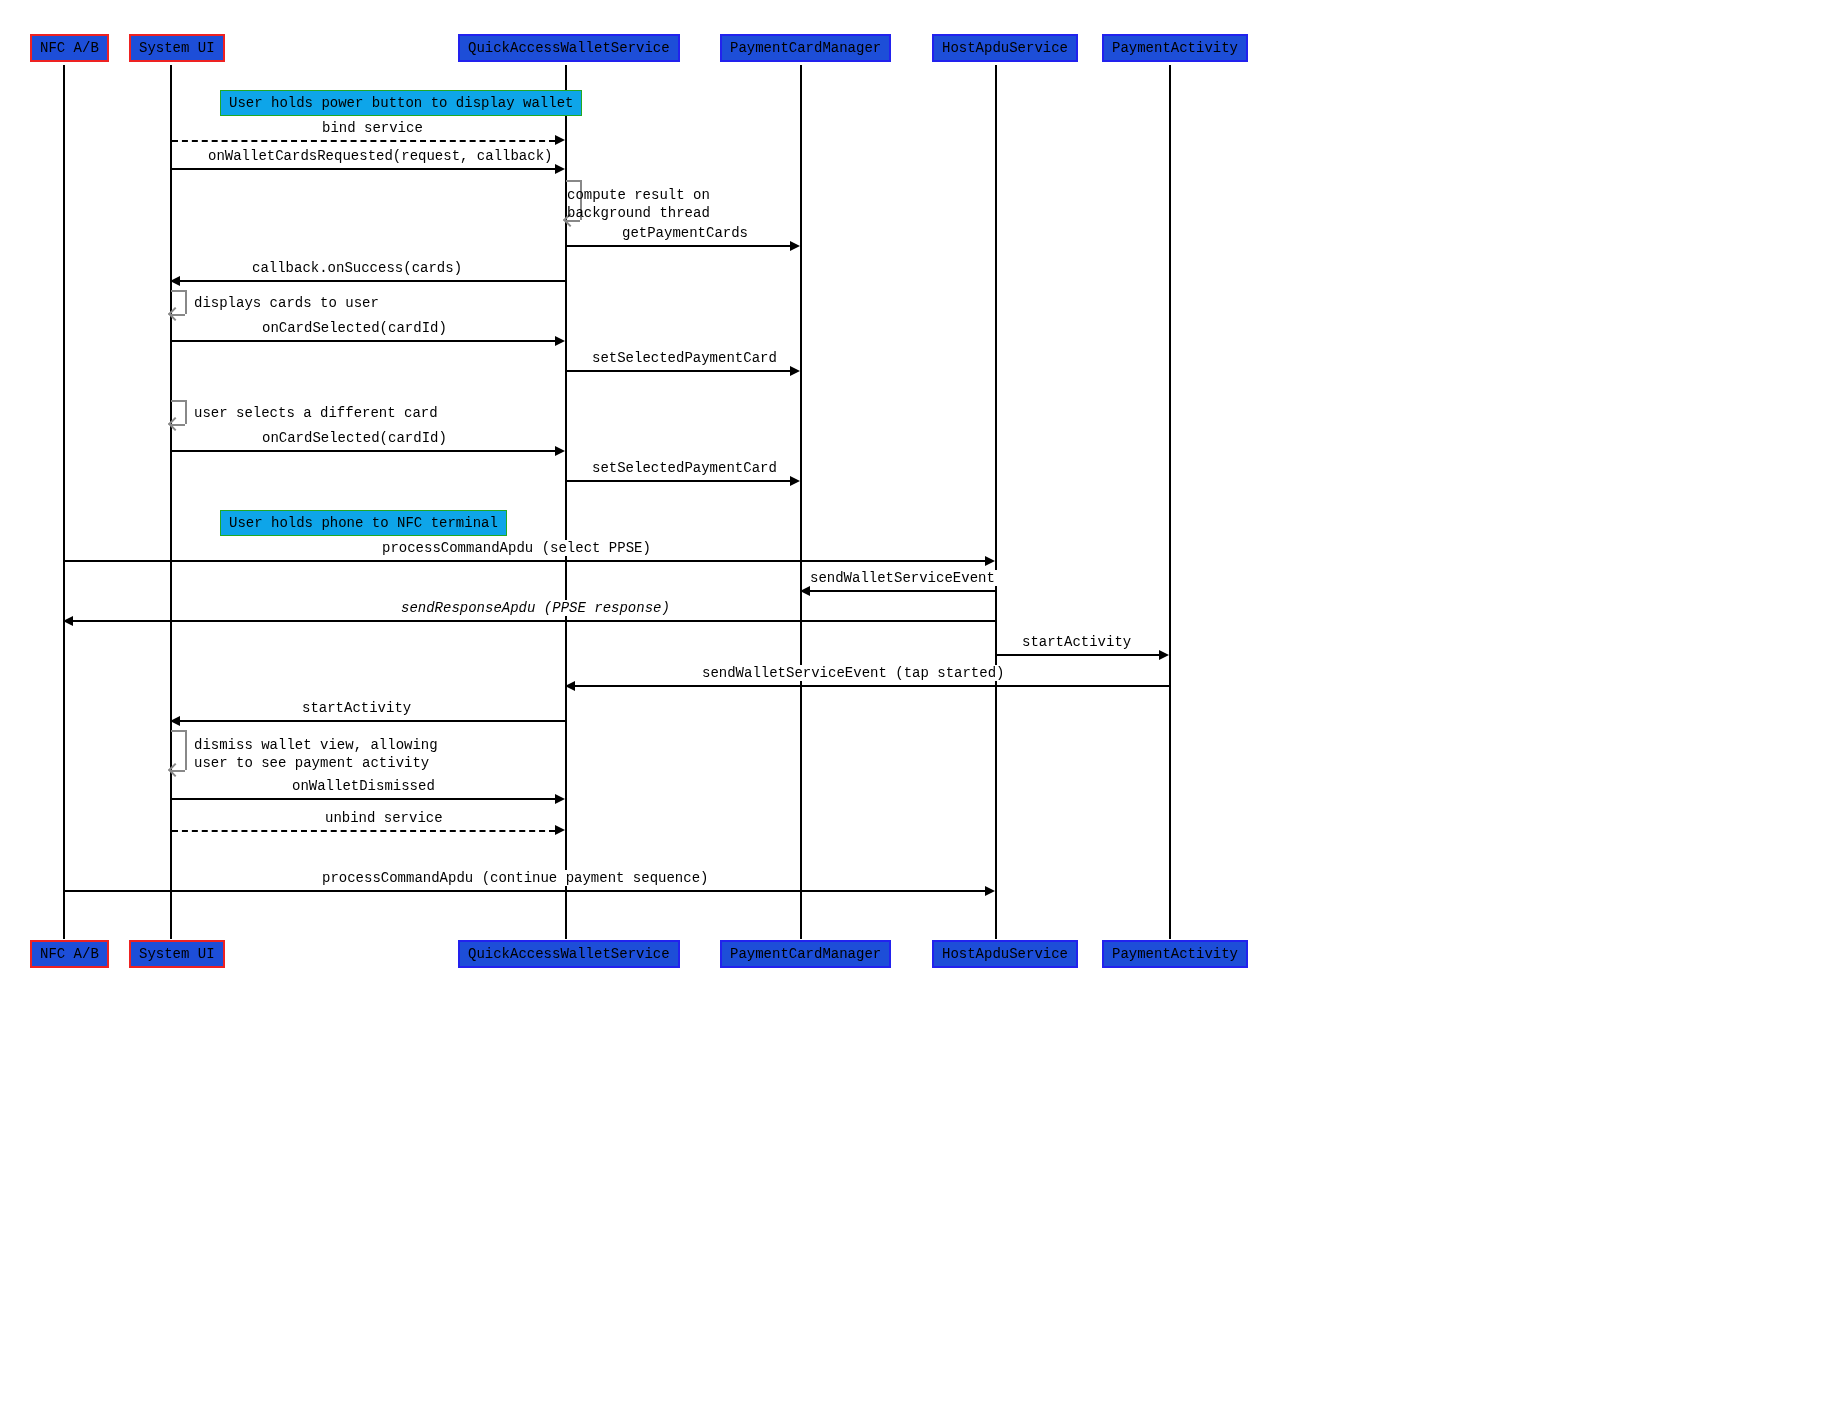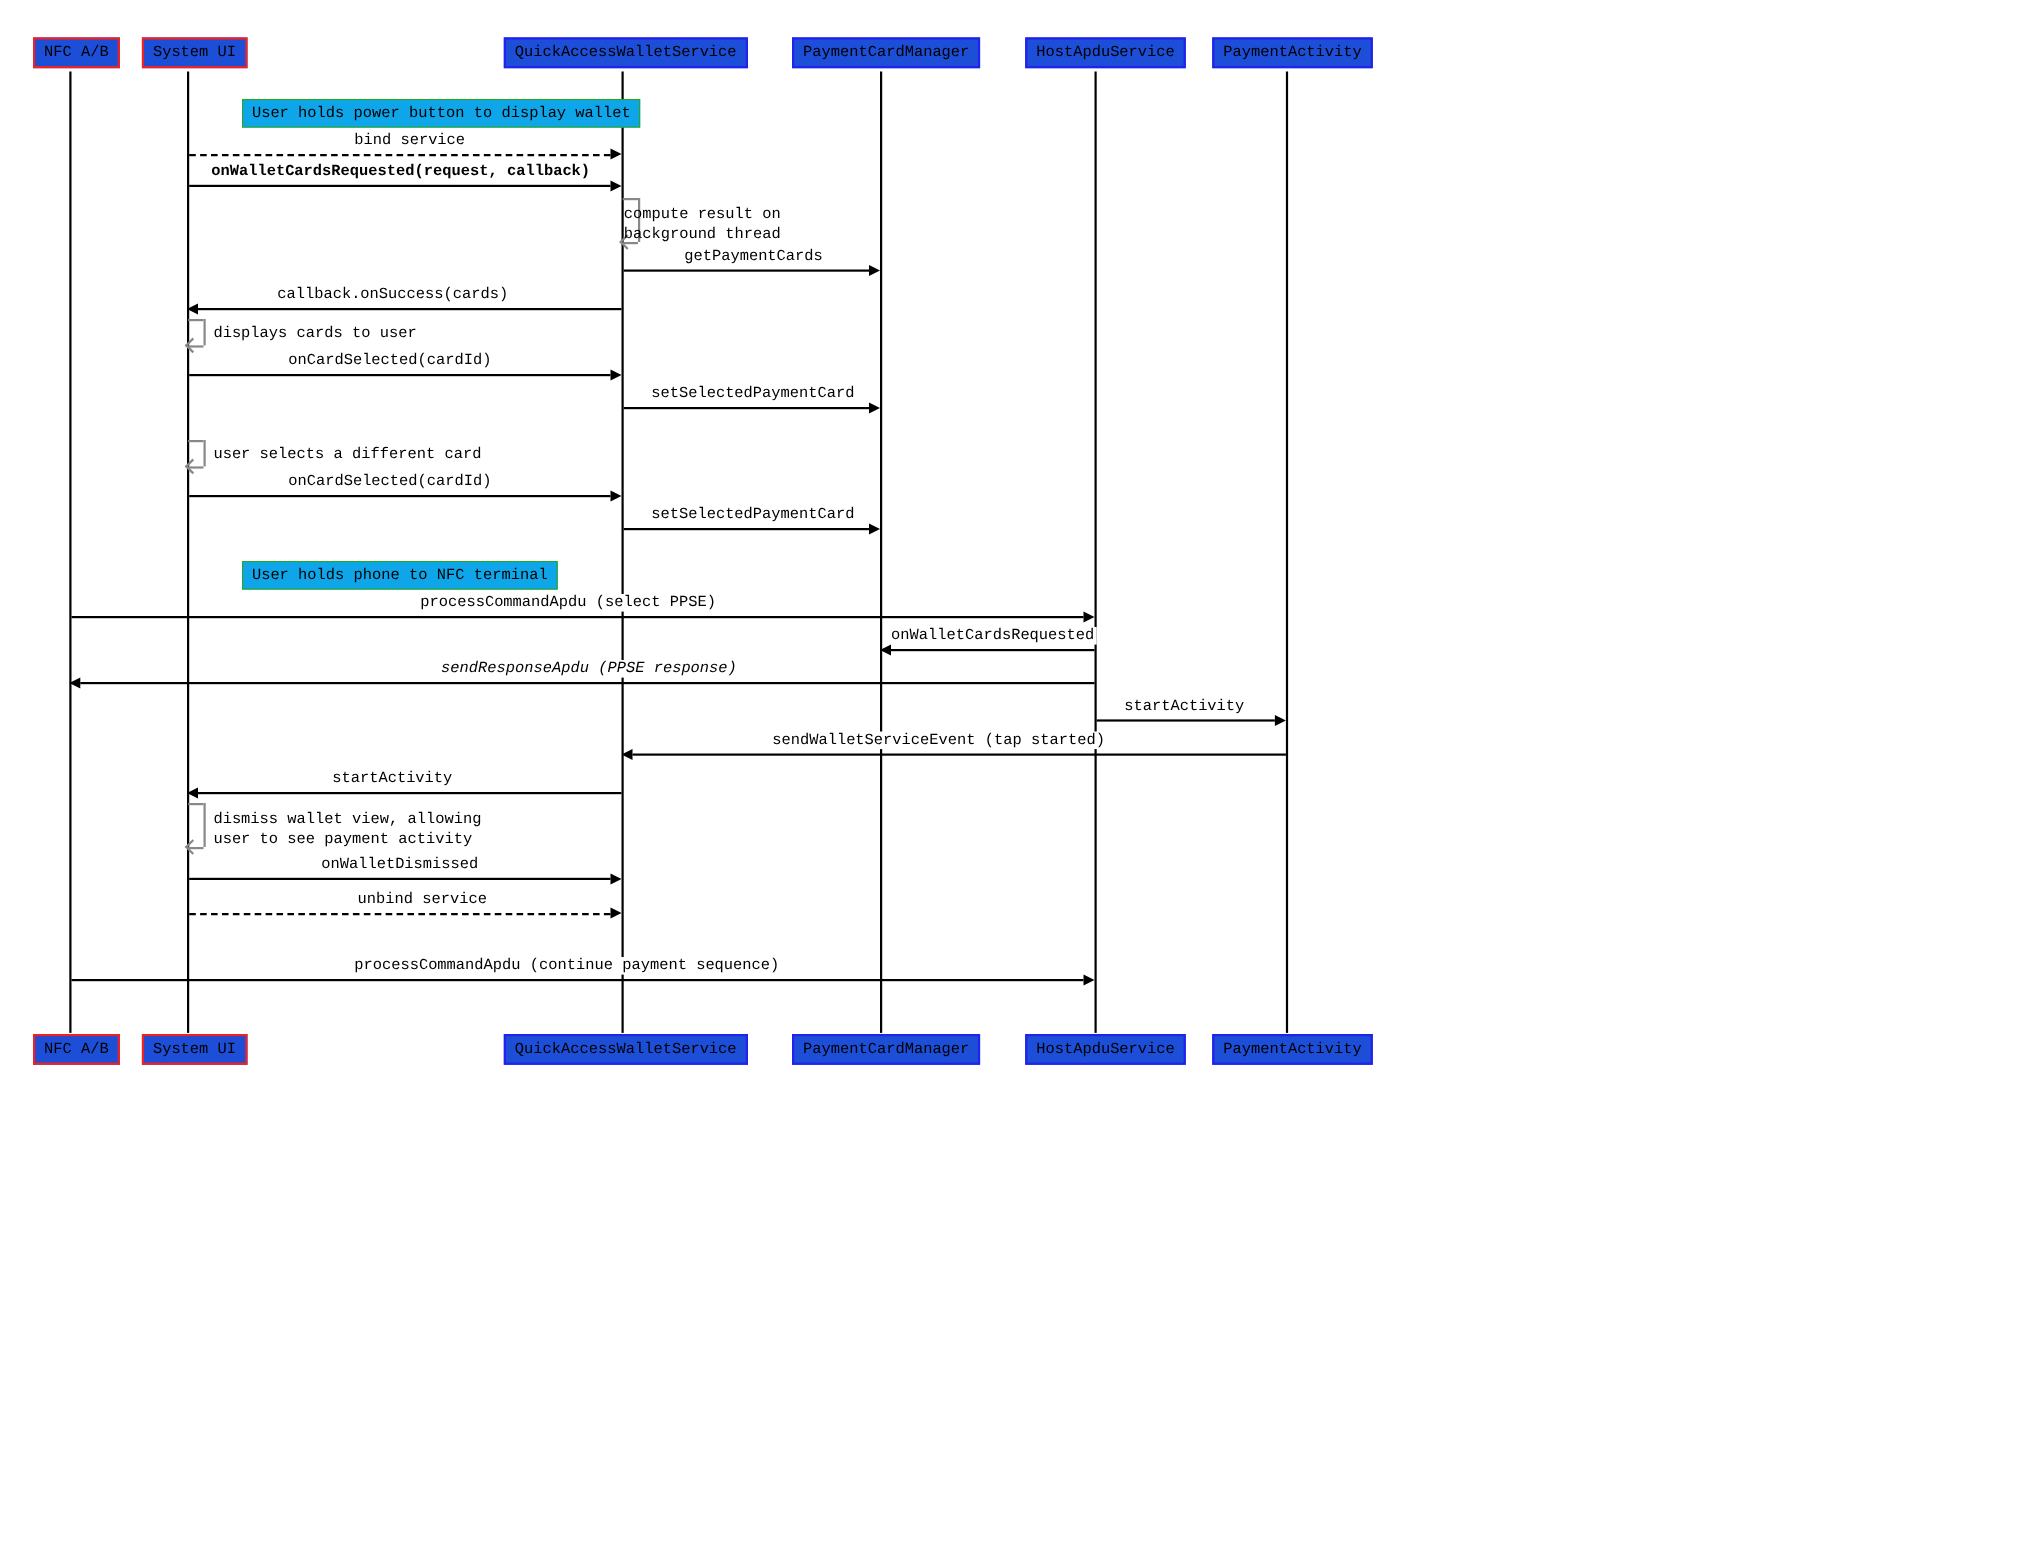--- a/index.html
+++ b/index.html
@@ -112,21 +112,21 @@
   <div class="actor-box blue" style="top:920px; left:700px;">PaymentCardManager</div>
   <div class="actor-box blue" style="top:920px; left:912px;">HostApduService</div>
   <div class="actor-box blue" style="top:920px; left:1082px;">PaymentActivity</div>
 
   <div class="note-box" style="top:70px; left:200px;">User holds power button to display wallet</div>
 
   <div class="msg-label" style="top:100px; left:300px;">bind service</div>
   <div class="arrow-line dashed" style="top:120px; left:152px; width:383px;"></div>
   <div class="arrow-head-r" style="top:115px; left:535px;"></div>
 
-  <div class="msg-label" style="top:128px; left:170px;font-weight:bold;">onWalletCardsRequested(request, callback)</div>
+  <div class="msg-label" style="top:128px; left:186px;">onWalletCardsRequested(request, callback)</div>
   <div class="arrow-line" style="top:148px; left:152px; width:383px;"></div>
   <div class="arrow-head-r" style="top:144px; left:535px;"></div>
 
   <div class="self-loop" style="top:160px; left:546px;">
     <div class="h1" style="top:0; left:0; width:14px;"></div>
     <div class="v1" style="top:0; left:14px; height:40px;"></div>
     <div class="h2" style="top:40px; left:0; width:14px;"></div>
     <div class="arrow-head-open-l" style="top:35px; left:-1px;"></div>
   </div>
   <div class="self-label" style="top:166px; left:547px; white-space:pre;">compute result on
@@ -171,21 +171,21 @@
   <div class="msg-label" style="top:440px; left:570px;">setSelectedPaymentCard</div>
   <div class="arrow-line" style="top:460px; left:547px; width:223px;"></div>
   <div class="arrow-head-r" style="top:456px; left:770px;"></div>
 
   <div class="note-box" style="top:490px; left:200px;">User holds phone to NFC terminal</div>
 
   <div class="msg-label" style="top:520px; left:360px;">processCommandApdu (select PPSE)</div>
   <div class="arrow-line" style="top:540px; left:45px; width:920px;"></div>
   <div class="arrow-head-r" style="top:536px; left:965px;"></div>
 
-  <div class="msg-label" style="top:550px; left:788px;">onWalletCardsRequested</div>
+  <div class="msg-label" style="top:550px; left:788px;">sendWalletServiceEvent</div>
   <div class="arrow-line" style="top:570px; left:790px; width:185px;"></div>
   <div class="arrow-head-l" style="top:566px; left:780px;"></div>
 
   <div class="msg-label" style="top:580px; left:379px;font-style:italic;">sendResponseApdu (PPSE response)</div>
   <div class="arrow-line" style="top:600px; left:53px; width:922px;"></div>
   <div class="arrow-head-l" style="top:596px; left:43px;"></div>
 
   <div class="msg-label" style="top:614px; left:1000px;">startActivity</div>
   <div class="arrow-line" style="top:634px; left:977px; width:162px;"></div>
   <div class="arrow-head-r" style="top:630px; left:1139px;"></div>

